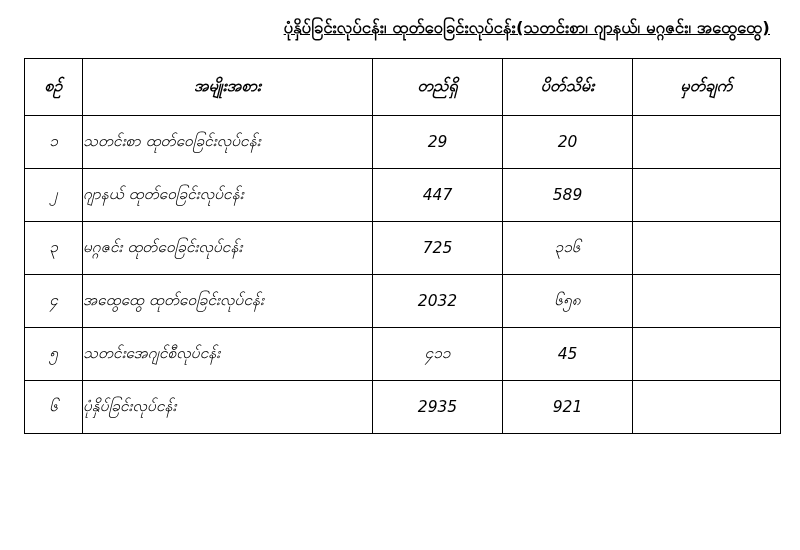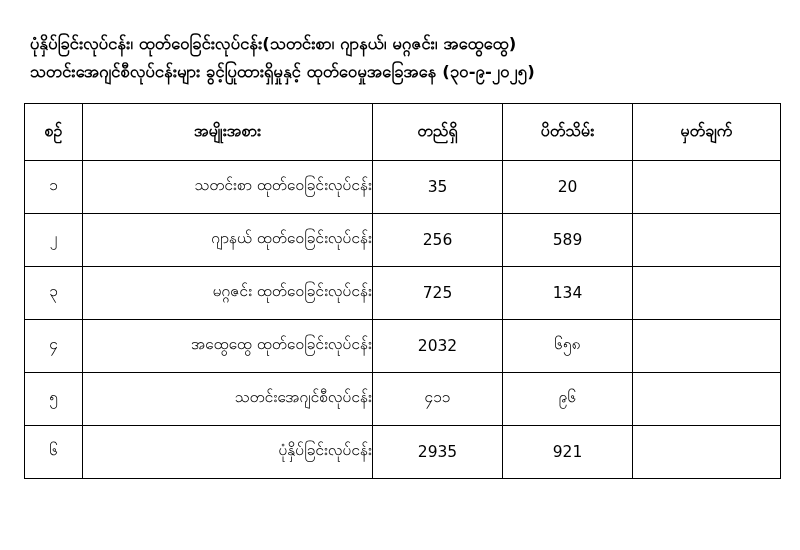--- a/index.html
+++ b/index.html
@@ -15,23 +15,24 @@
     overflow: hidden;
   }
   .page {
     width: 800px;
     height: 550px;
     position: relative;
     box-sizing: border-box;
     padding: 14px 18px 0 18px;
   }
   .title-block {
-    text-align: left;
-    margin: 16px auto;
+    text-align: right;
+    margin: 0 auto;
     width: 740px;
+    text-decoration: underline;
   }
   .title-line {
     font-size: 16.5px;
     line-height: 1.72;
     font-weight: 700;
     letter-spacing: 0.1px;
     white-space: nowrap;
   }
   .table-wrap {
     margin-top: 16px;
@@ -41,53 +42,53 @@
     border-collapse: collapse;
     width: 756px;
     margin: 0 auto;
     table-layout: fixed;
   }
   table.report th,
   table.report td {
     border: 1.6px solid #000000;
     padding: 0;
     vertical-align: middle;
+    font-style: italic;
   }
   table.report th {
     height: 56px;
     font-weight: 700;
     font-size: 16px;
     text-align: center;
   }
   table.report td {
     height: 52px;
     font-size: 15.5px;
     font-weight: 400;
   }
   .col-no    { width: 58px; }
   .col-type  { width: 290px; }
   .col-est   { width: 130px; }
   .col-cl    { width: 130px; }
   .col-rem   { width: 148px; }
 
   .cell-center { text-align: center; }
   .cell-left {
-    text-align: right;
+    text-align: left;
     padding-left: 12px;
   }
   .nowrap { white-space: nowrap; }
 </style>
 </head>
 <body>
 
 <div class="page">
 
   <div class="title-block">
     <div class="title-line">ပုံနှိပ်ခြင်းလုပ်ငန်း၊ ထုတ်ဝေခြင်းလုပ်ငန်း(သတင်းစာ၊ ဂျာနယ်၊ မဂ္ဂဇင်း၊ အထွေထွေ)</div>
-    <div class="title-line">သတင်းအေဂျင်စီလုပ်ငန်းများ ခွင့်ပြုထားရှိမှုနှင့် ထုတ်ဝေမှုအခြေအနေ (၃၀-၉-၂၀၂၅)</div>
   </div>
 
   <div class="table-wrap">
     <table class="report">
       <colgroup>
         <col class="col-no">
         <col class="col-type">
         <col class="col-est">
         <col class="col-cl">
         <col class="col-rem">
@@ -98,50 +99,50 @@
           <th class="cell-center">အမျိုးအစား</th>
           <th class="cell-center">တည်ရှိ</th>
           <th class="cell-center">ပိတ်သိမ်း</th>
           <th class="cell-center">မှတ်ချက်</th>
         </tr>
       </thead>
       <tbody>
         <tr>
           <td class="cell-center">၁</td>
           <td class="cell-left nowrap">သတင်းစာ ထုတ်ဝေခြင်းလုပ်ငန်း</td>
-          <td class="cell-center">35</td>
+          <td class="cell-center">29</td>
           <td class="cell-center">20</td>
           <td class="cell-center"></td>
         </tr>
         <tr>
           <td class="cell-center">၂</td>
           <td class="cell-left nowrap">ဂျာနယ် ထုတ်ဝေခြင်းလုပ်ငန်း</td>
-          <td class="cell-center">256</td>
+          <td class="cell-center">447</td>
           <td class="cell-center">589</td>
           <td class="cell-center"></td>
         </tr>
         <tr>
           <td class="cell-center">၃</td>
           <td class="cell-left nowrap">မဂ္ဂဇင်း ထုတ်ဝေခြင်းလုပ်ငန်း</td>
           <td class="cell-center">725</td>
-          <td class="cell-center">134</td>
+          <td class="cell-center">၃၁၆</td>
           <td class="cell-center"></td>
         </tr>
         <tr>
           <td class="cell-center">၄</td>
           <td class="cell-left nowrap">အထွေထွေ ထုတ်ဝေခြင်းလုပ်ငန်း</td>
           <td class="cell-center">2032</td>
           <td class="cell-center">၆၅၈</td>
           <td class="cell-center"></td>
         </tr>
         <tr>
           <td class="cell-center">၅</td>
           <td class="cell-left nowrap">သတင်းအေဂျင်စီလုပ်ငန်း</td>
           <td class="cell-center">၄၁၁</td>
-          <td class="cell-center">၉၆</td>
+          <td class="cell-center">45</td>
           <td class="cell-center"></td>
         </tr>
         <tr>
           <td class="cell-center">၆</td>
           <td class="cell-left nowrap">ပုံနှိပ်ခြင်းလုပ်ငန်း</td>
           <td class="cell-center">2935</td>
           <td class="cell-center">921</td>
           <td class="cell-center"></td>
         </tr>
       </tbody>

